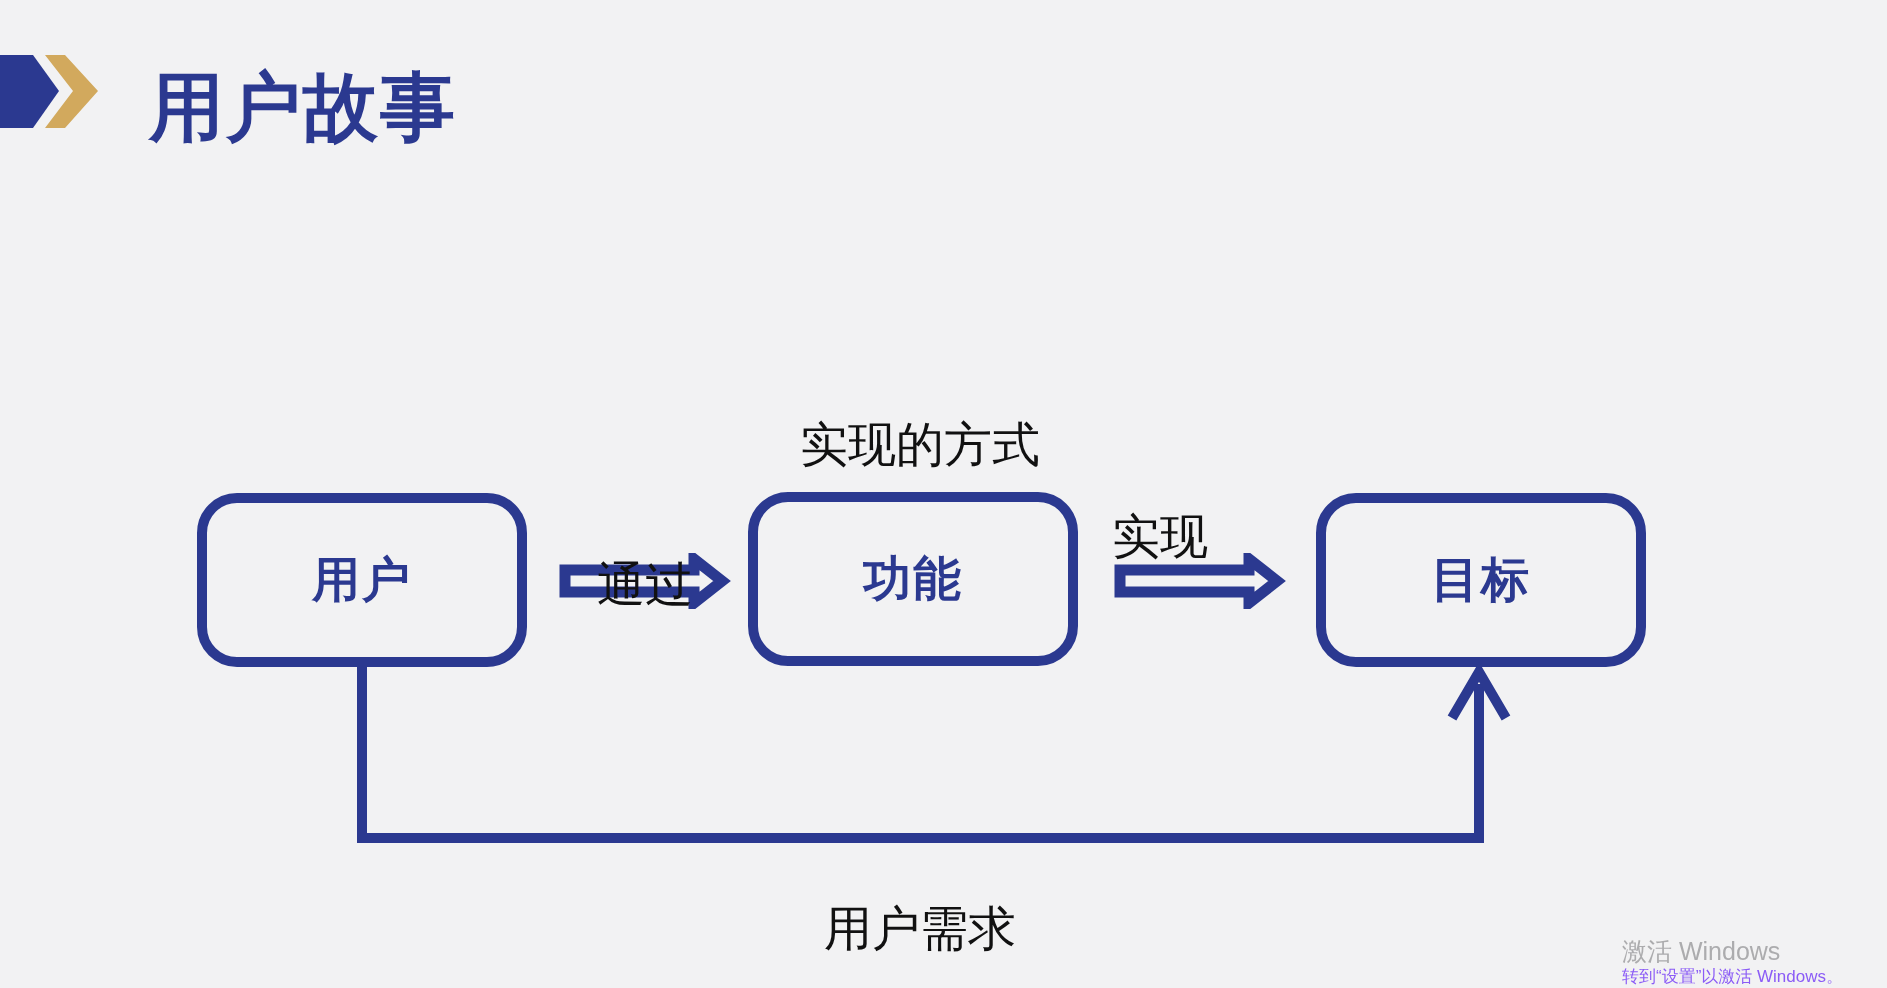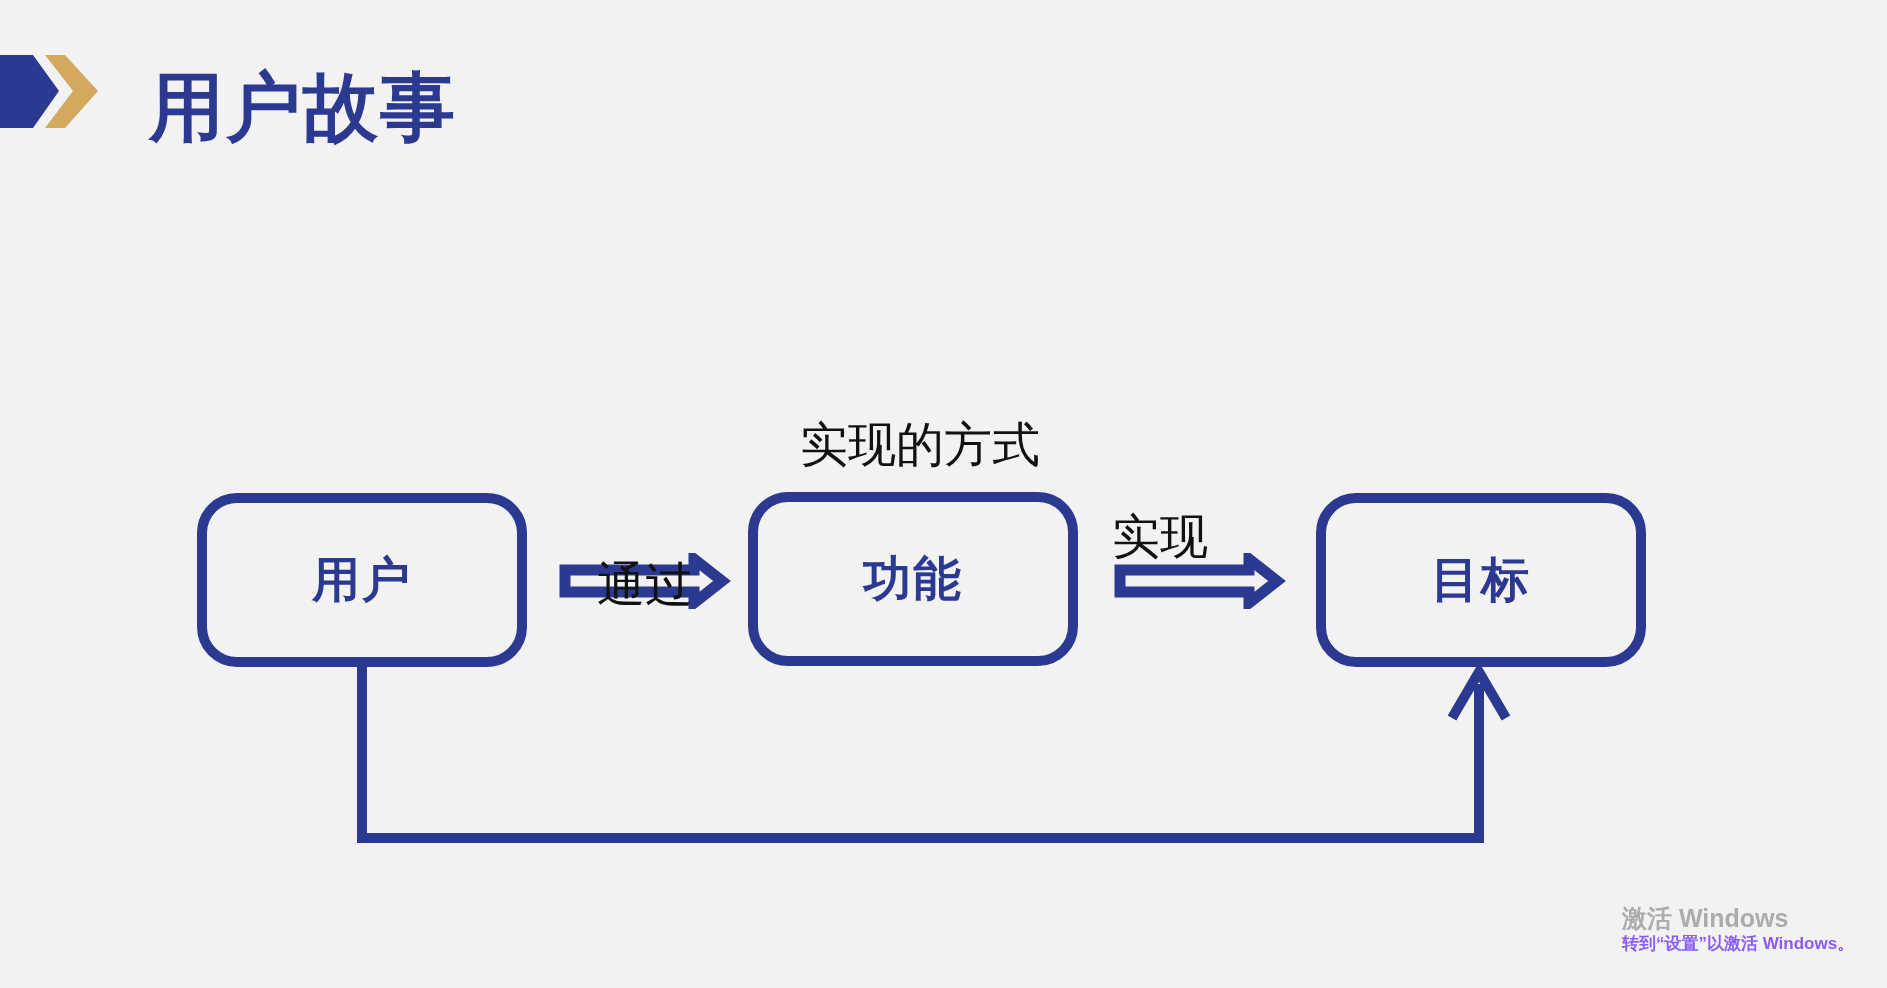--- a/index.html
+++ b/index.html
@@ -26,21 +26,21 @@
   .lbl-top{left:920px;top:413px;}
   .lbl-arrow1{left:645px;top:505px;margin-top:48px;}
   .lbl-arrow2{left:1160px;top:505px;}
   .lbl-bottom{left:920px;top:897px;}
   
   .block-arrow{position:absolute;top:553px;}
   .ba1{left:559px;}
   .ba2{left:1114px;}
   .connector{position:absolute;left:0;top:0;pointer-events:none;}
   
-  .wm{position:absolute;left:1622px;top:903px;font-weight:bold;}
+  .wm{position:absolute;left:1622px;top:936px;}
   .wm-l1{font-size:25px;color:#ACACAE;line-height:30px;}
   .wm-l2{font-size:17px;color:#8b5cf6;line-height:22px;}
 </style>
 </head>
 <body>
 
 <div class="slide">
 
   <svg class="deco" width="104" height="80" viewBox="0 0 104 80">
     <polygon points="0,3 33,3 59,39 33,76 0,76" fill="#2B3990"></polygon>
@@ -70,19 +70,20 @@
   <svg class="block-arrow ba2" width="174" height="56" viewBox="0 0 174 56">
     <path d="M6,17 H135 V6 L163,28 L135,50 V39 H6 Z" fill="none" stroke="#2B3990" stroke-width="11" stroke-linejoin="miter"></path>
   </svg>
   <div class="lbl lbl-arrow2">实现</div>
 
   <svg class="connector" width="1887" height="988" viewBox="0 0 1887 988">
     <polyline points="362,662 362,838 1479,838 1479,684" fill="none" stroke="#2B3990" stroke-width="10" stroke-linejoin="miter"></polyline>
     <polyline points="1452,718 1479,672 1506,718" fill="none" stroke="#2B3990" stroke-width="10" stroke-linejoin="miter"></polyline>
   </svg>
 
+  <div class="lbl lbl-bottom">用户需求</div>
 
   <div class="wm">
     <div class="wm-l1">激活 Windows</div>
     <div class="wm-l2">转到“设置”以激活 Windows。</div>
   </div>
 
 </div>
 
 </body></html>

